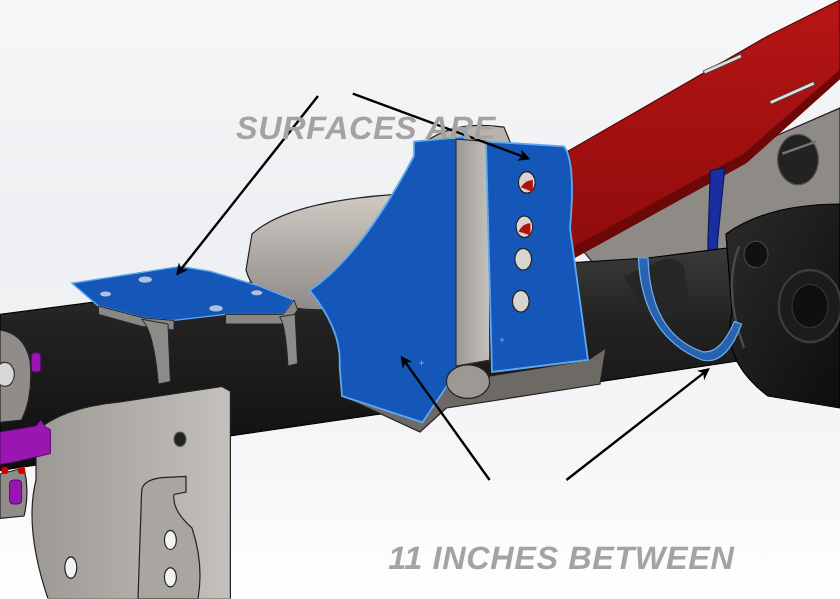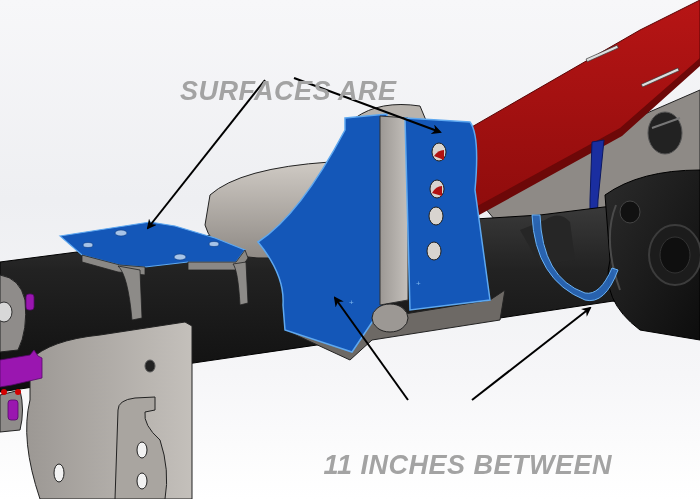--- a/index.html
+++ b/index.html
@@ -2,21 +2,21 @@
 <html><head>
   <meta charset="utf-8">
   <style>
     html, body { margin: 0; padding: 0; }
     body { width: 700px; height: 499px; overflow: hidden; background: #ffffff; }
     .canvas { position: relative; width: 700px; height: 499px; overflow: hidden;
       background: linear-gradient(180deg, #f7f7f9 0%, #eeeff2 40%, #f6f6f8 75%, #ffffff 100%); }
     svg.scene { position: absolute; left: 0; top: 0; width: 700px; height: 499px; }
     .label { position: absolute; font-family: "Liberation Sans", sans-serif; font-weight: bold;
       font-style: italic; color: #a3a3a3; letter-spacing: 0.5px; line-height: 1; white-space: pre; }
-    .label-top { left: 180px; top: 24px; font-size: 27px; width: 250px; }
+    .label-top { left: 180px; top: 40px; font-size: 27px; text-align: center; width: 250px; }
     .label-top .line { display: block; }
     .label-bottom { left: 312px; top: 398px; font-size: 27px; text-align: right; width: 300px; }
     .label-bottom .line { display: block; margin-bottom: 1px; }
   </style>
 </head>
 <body>
 
 <div class="canvas">
   <svg class="scene" viewBox="0 0 700 499">
     <defs>

